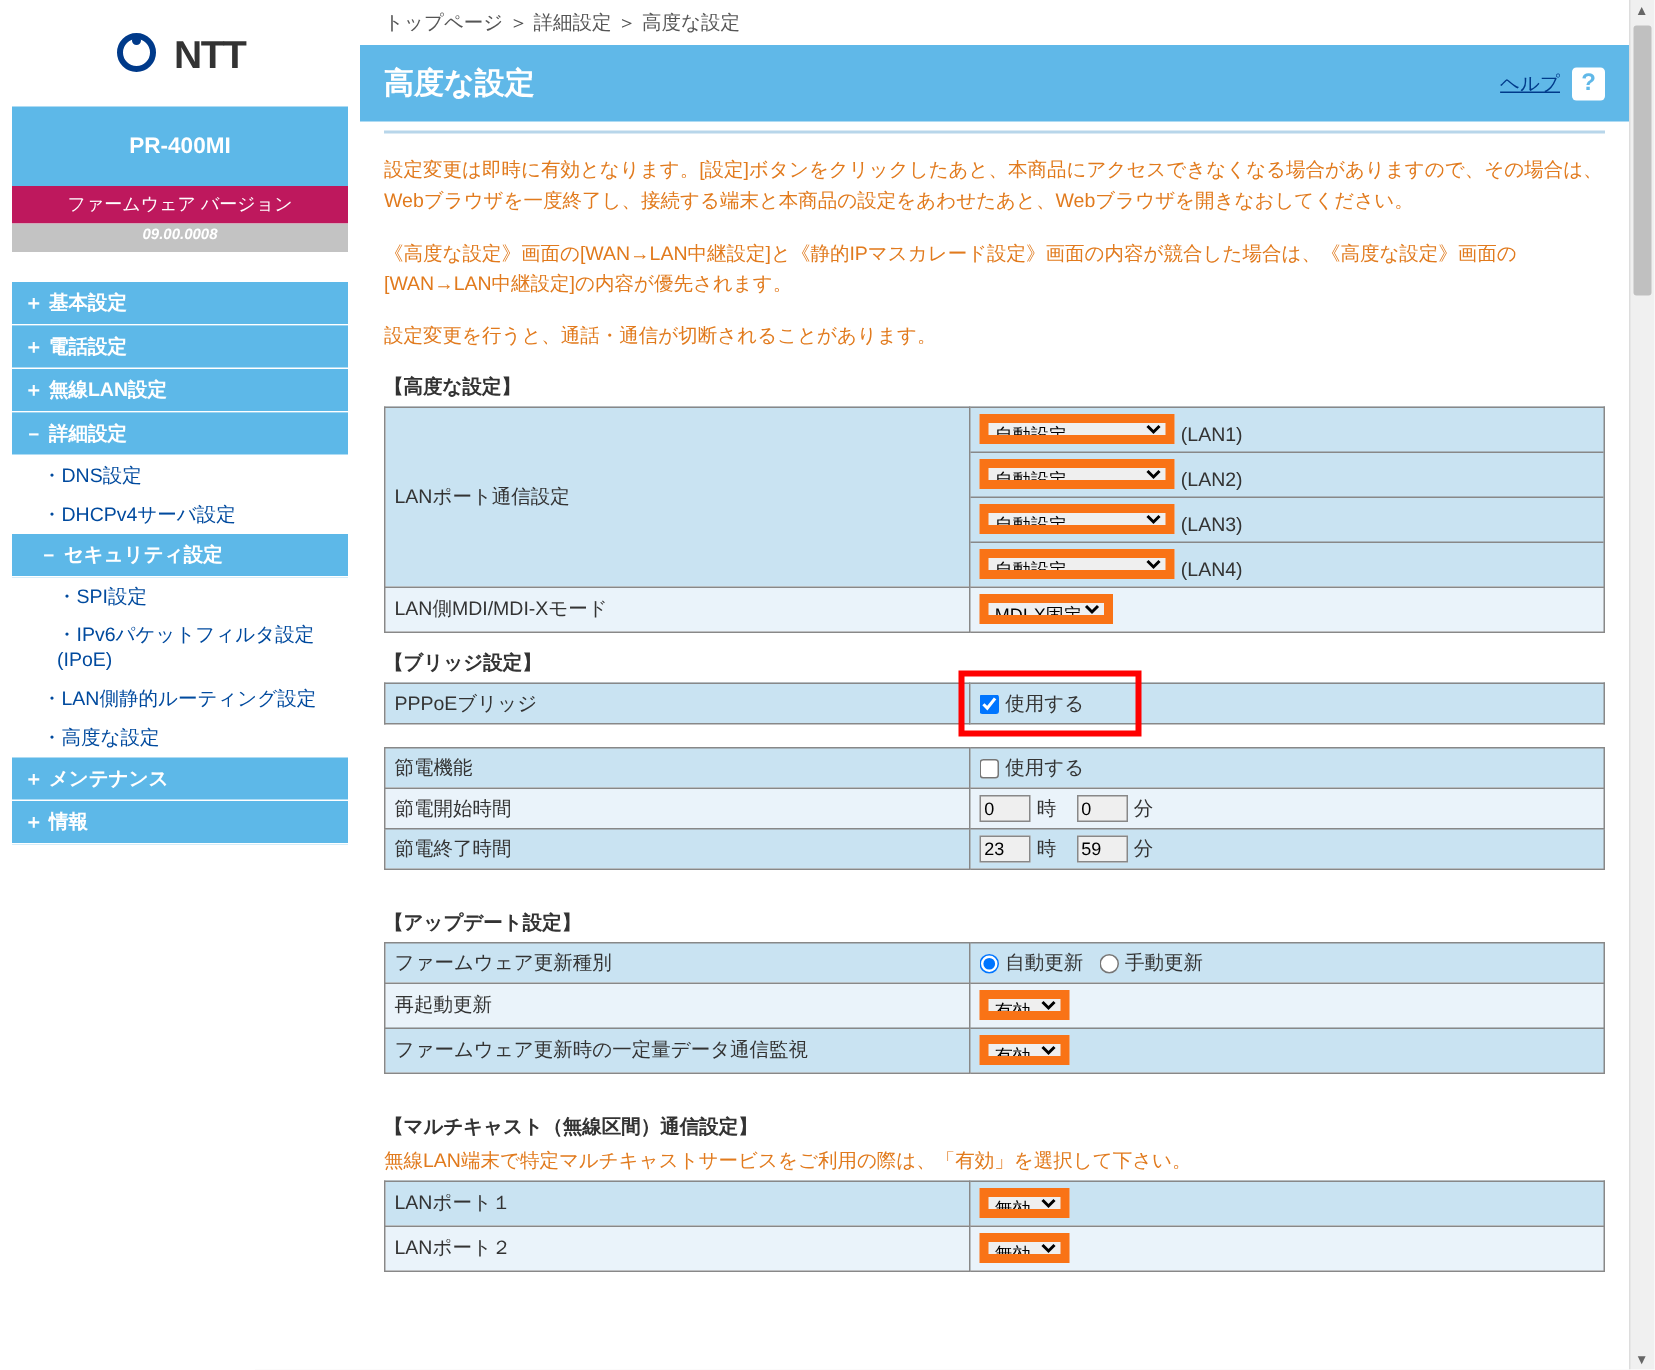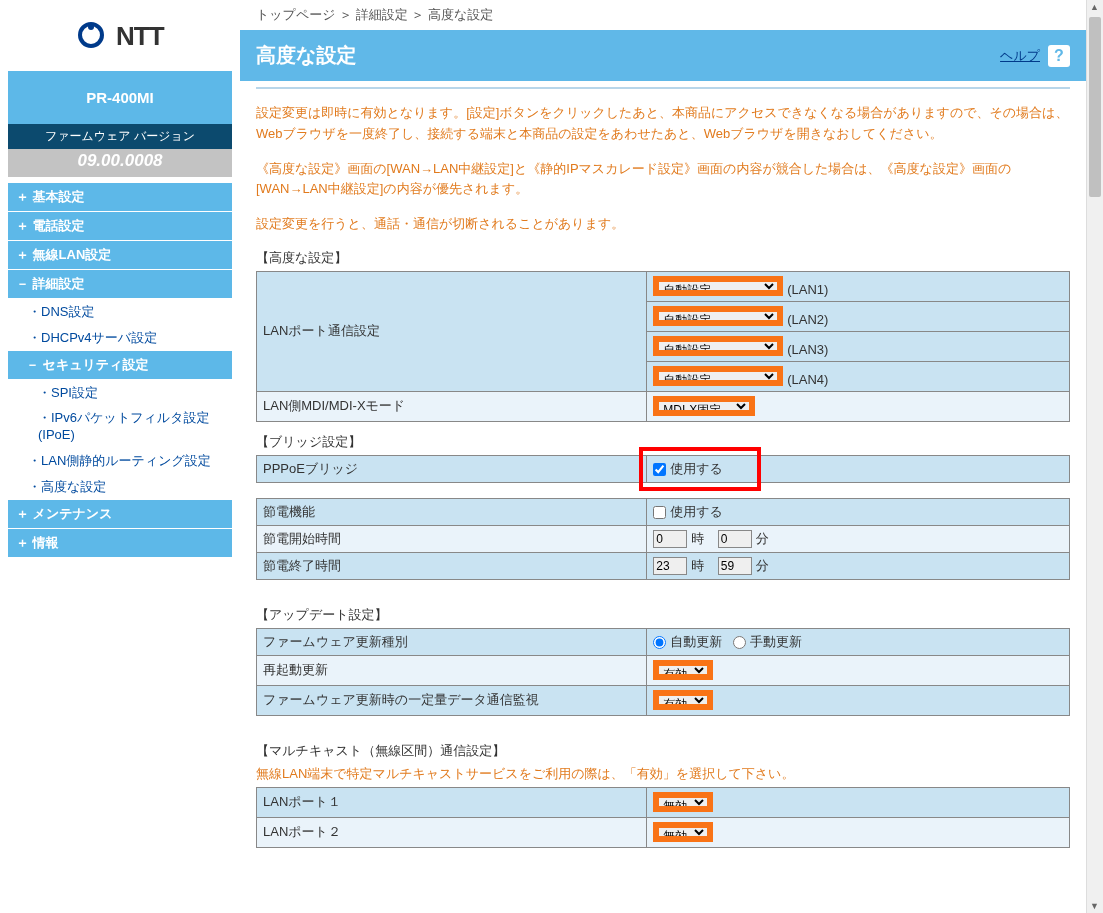--- a/index.html
+++ b/index.html
@@ -8,56 +8,56 @@
 .scrollbar { width: 17px; background: #f0f0f0; border-left: 1px solid #ddd; position: relative; }
 .scrollbar::before { content: '▲'; position: absolute; top: 2px; left: 3px; font-size: 9px; color: #666; }
 .scrollbar::after { content: '▼'; position: absolute; bottom: 2px; left: 3px; font-size: 9px; color: #666; }
 .scrollbar .thumb { position: absolute; top: 17px; left: 2px; right: 2px; height: 180px; background: #c0c0c0; border-radius: 2px; }
 
 .sidebar { width: 240px; flex-shrink: 0; padding: 10px 8px; }
 .logo { text-align: center; padding: 10px 0 18px; }
 .logo-mark { display: inline-block; vertical-align: middle; margin-right: 6px; }
 .logo-text { display: inline-block; font-size: 26px; font-weight: 900; vertical-align: middle; letter-spacing: -1px; }
 .model-badge { background: #5db8e8; color: #fff; text-align: center; padding: 18px 0; font-weight: bold; font-size: 15px; }
-.fw-label { background: #0c4a6e; color: #fff; text-align: center; padding: 4px 0; font-size: 12px; }
-.fw-ver { background: #c3c3c3; color: #fff; text-align: center; padding: 2px 0 6px; font-style: italic; font-size: 17px; font-weight: bold; }
-
-.nav { margin-top: 6px; }
+.fw-label { background: #be185d; color: #fff; text-align: center; padding: 4px 0; font-size: 12px; }
+.fw-ver { background: #c3c3c3; color: #fff; text-align: center; padding: 2px 0 6px; font-style: italic; font-size: 10px; font-weight: bold; }
+
+.nav { margin-top: 20px; }
 .nav-header { background: #5db8e8; color: #fff; font-weight: bold; padding: 5px 8px; border-bottom: 1px solid #fff; cursor: pointer; }
 .nav-sub { color: #004a9e; padding: 4px 8px 4px 20px; cursor: pointer; }
 .nav-sub .bullet { color: #004a9e; }
 .nav-sec-head { background: #5db8e8; color: #fff; font-weight: bold; padding: 5px 8px 5px 18px; border-bottom: 1px solid #fff; cursor: pointer; }
 .nav-sec-sub { color: #004a9e; padding: 4px 8px 4px 30px; cursor: pointer; }
 .nav-sec-sub.two { padding-left: 30px; line-height: 1.3; }
 
 .main { flex: 1; padding: 0; }
 .breadcrumb { padding: 6px 16px; font-size: 13px; color: #555; }
 .page-title-bar { background: #60b8e8; color: #fff; padding: 12px 16px; display: flex; justify-content: space-between; align-items: center; }
 .page-title { font-size: 20px; font-weight: bold; }
 .help-area { display: flex; align-items: center; gap: 8px; margin-left: 20px; }
 .help-link { color: #003a8a; text-decoration: underline; font-size: 13px; }
 .help-icon { width: 22px; height: 22px; background: #fff; color: #60b8e8; display: inline-flex; align-items: center; justify-content: center; font-weight: bold; border-radius: 3px; font-size: 16px; }
 .divider { height: 2px; background: #b8d6ea; margin: 6px 16px 14px; }
 
 .content { padding: 0 16px 20px; }
 .warn { color: #e17a1d; font-size: 13px; line-height: 1.6; margin-bottom: 14px; }
-.section-title { font-weight: normal; margin: 11px 0 4px; }
+.section-title { font-weight: bold; margin: 11px 0 4px; }
 
 table.cfg { width: 100%; border-collapse: collapse; border: 1px solid #888; }
 table.cfg td { border: 1px solid #888; padding: 4px 6px; font-size: 13px; vertical-align: middle; }
 table.cfg td.label { background: #c9e3f2; width: 48%; }
 table.cfg td.value { background: #c9e3f2; }
 table.cfg tr.alt td { background: #eaf3fa; }
 table.cfg td.multi { padding: 0; }
 table.cfg td.multi .row { border-bottom: 1px solid #888; padding: 4px 6px; }
 table.cfg td.multi .row:last-child { border-bottom: none; }
 
 select { font-size: 12px; background: #efefef; border: 6px solid #f97316; height: 20px; }
 select.lan { width: 130px; }
-select.mdi { width: 102px; }
+select.mdi { width: 89px; }
 select.small { width: 60px; }
 .lan-suffix { margin-left: 4px; }
 input[type=text].tiny { width: 34px; background: #efefef; border: 1px solid #888; height: 18px; font-size: 12px; text-align: left; padding: 0 2px; }
 .unit { margin: 0 10px 0 4px; }
 input[type=checkbox], input[type=radio] { vertical-align: middle; margin-right: 4px; }
 
 .highlight-box { border: 4px solid #ff0000; position: absolute; pointer-events: none; }
 .rel { position: relative; }
 </style>
 </head>

